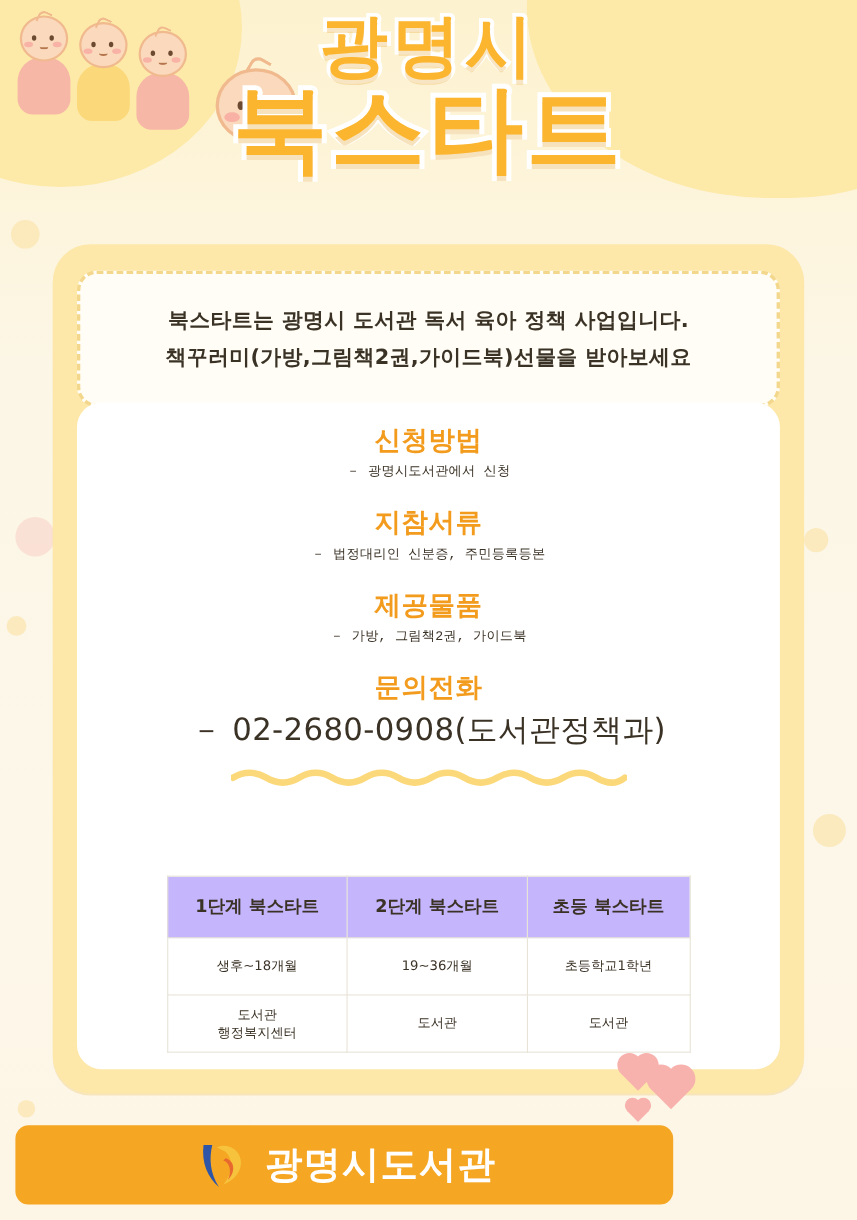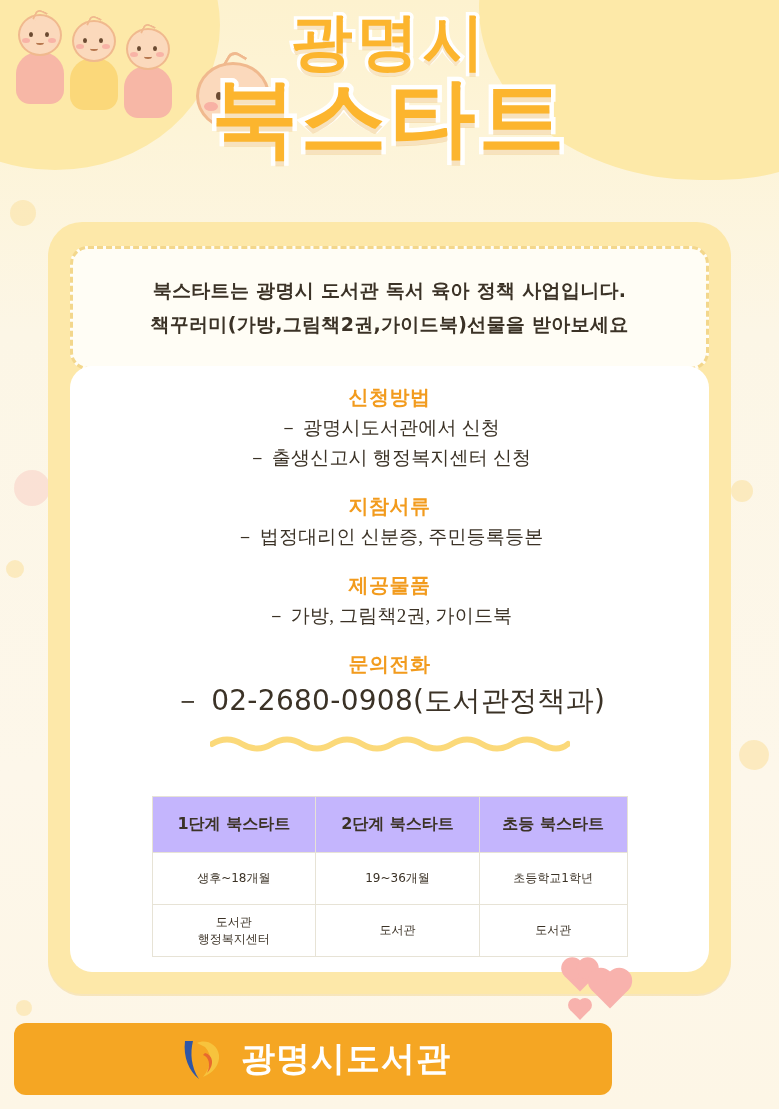--- a/index.html
+++ b/index.html
@@ -123,25 +123,25 @@
     font-size: 19px; color: #3b3226; font-weight: 600; letter-spacing: .3px;
   }
   .info-box {
     position: absolute; top: 144px; left: 22px; width: 639px; height: 606px;
     background: #ffffff;
     border-radius: 22px;
   }
   .section { text-align: center; }
   .sec-title {
     font-family: "DejaVu Sans", sans-serif;
-    font-size: 20px; font-weight: bold; color: #f29b1d; letter-spacing: .5px;
+    font-size: 24px; font-weight: bold; color: #f29b1d; letter-spacing: .5px;
   }
   .sec-line {
-    font-family: Liberation Serif, serif;
-    font-size: 19px; color: #3b3226; margin-top: 4px; letter-spacing: .2px;
+    font-family: Liberation Mono, monospace;
+    font-size: 12px; color: #3b3226; margin-top: 4px; letter-spacing: .2px;
   }
   .sec-phone {
     font-family: "DejaVu Sans", sans-serif;
     font-size: 28px; color: #3b3226; margin-top: 4px; letter-spacing: .3px;
   }
   .sections-wrap { padding-top: 18px; }
   .sec-gap { height: 22px; }
   .wave { display: block; margin: 14px auto 0; }
 
   
@@ -270,21 +270,20 @@
       <div class="intro-line">북스타트는 광명시 도서관 독서 육아 정책 사업입니다.</div>
       <div class="intro-line">책꾸러미(가방,그림책2권,가이드북)선물을 받아보세요</div>
     </div>
 
     <div class="info-box">
       <div class="sections-wrap">
 
         <div class="section">
           <div class="sec-title">신청방법</div>
           <div class="sec-line">－ 광명시도서관에서 신청</div>
-          <div class="sec-line">－ 출생신고시 행정복지센터 신청</div>
         </div>
         <div class="sec-gap"></div>
 
         <div class="section">
           <div class="sec-title">지참서류</div>
           <div class="sec-line">－ 법정대리인 신분증, 주민등록등본</div>
         </div>
         <div class="sec-gap"></div>
 
         <div class="section">

